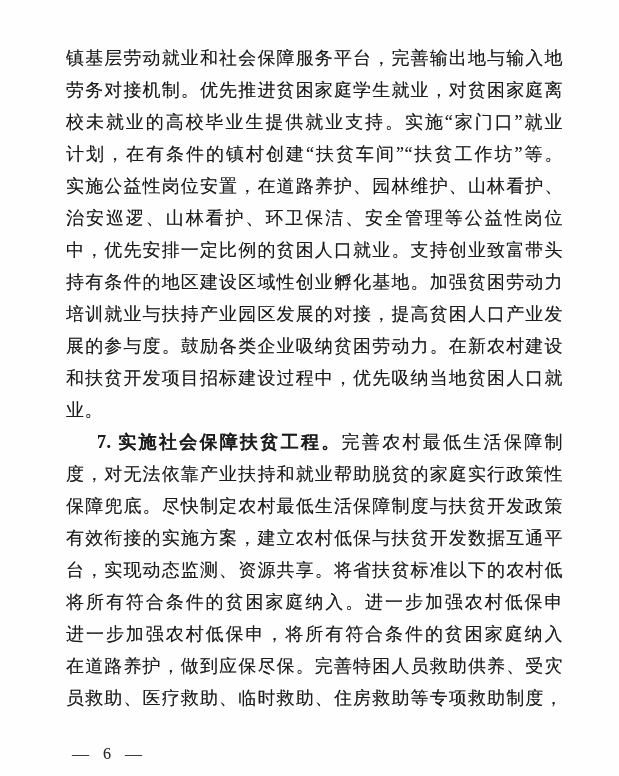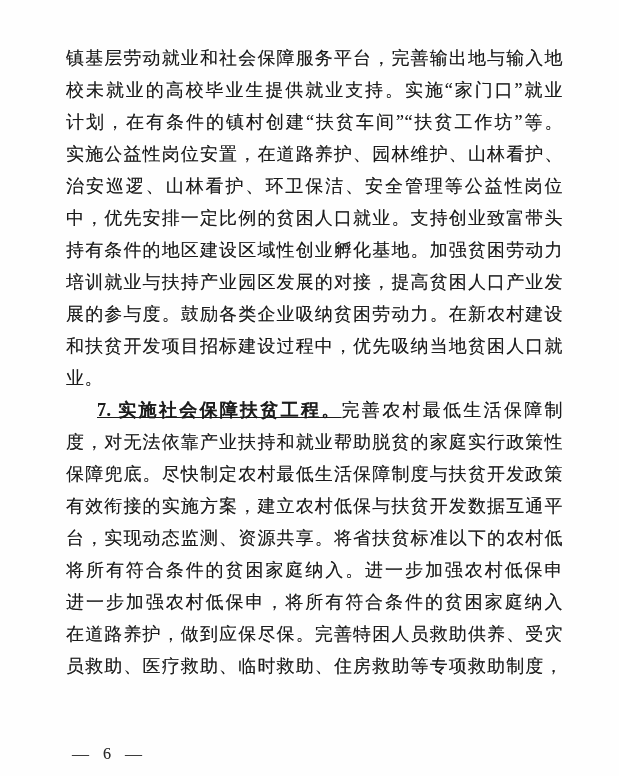--- a/index.html
+++ b/index.html
@@ -36,21 +36,20 @@
   }
   .line.short {
     text-align: left;
     text-align-last: left;
   }
   .line.head {
     text-indent: 31px;
   }
   .bold {
     font-weight: bold;
-    text-decoration: underline;
   }
   .footer {
     position: absolute;
     left: 72px;
     top: 743px;
     height: 22px;
     display: flex;
     align-items: center;
     gap: 14px;
     font-size: 17px;
@@ -69,20 +68,21 @@
     background: rgba(60,60,60,0.55);
   }
   .speck.s1 { left: 532px; top: 129px; }
 </style>
 </head>
 <body>
 
 <div class="page">
   <div class="text-block">
     <div class="line">镇基层劳动就业和社会保障服务平台，完善输出地与输入地</div>
+    <div class="line">劳务对接机制。优先推进贫困家庭学生就业，对贫困家庭离</div>
     <div class="line">校未就业的高校毕业生提供就业支持。实施“家门口”就业</div>
     <div class="line">计划，在有条件的镇村创建“扶贫车间”“扶贫工作坊”等。</div>
     <div class="line">实施公益性岗位安置，在道路养护、园林维护、山林看护、</div>
     <div class="line">治安巡逻、山林看护、环卫保洁、安全管理等公益性岗位</div>
     <div class="line">中，优先安排一定比例的贫困人口就业。支持创业致富带头</div>
     <div class="line">持有条件的地区建设区域性创业孵化基地。加强贫困劳动力</div>
     <div class="line">培训就业与扶持产业园区发展的对接，提高贫困人口产业发</div>
     <div class="line">展的参与度。鼓励各类企业吸纳贫困劳动力。在新农村建设</div>
     <div class="line">和扶贫开发项目招标建设过程中，优先吸纳当地贫困人口就</div>
     <div class="line short">业。</div>

